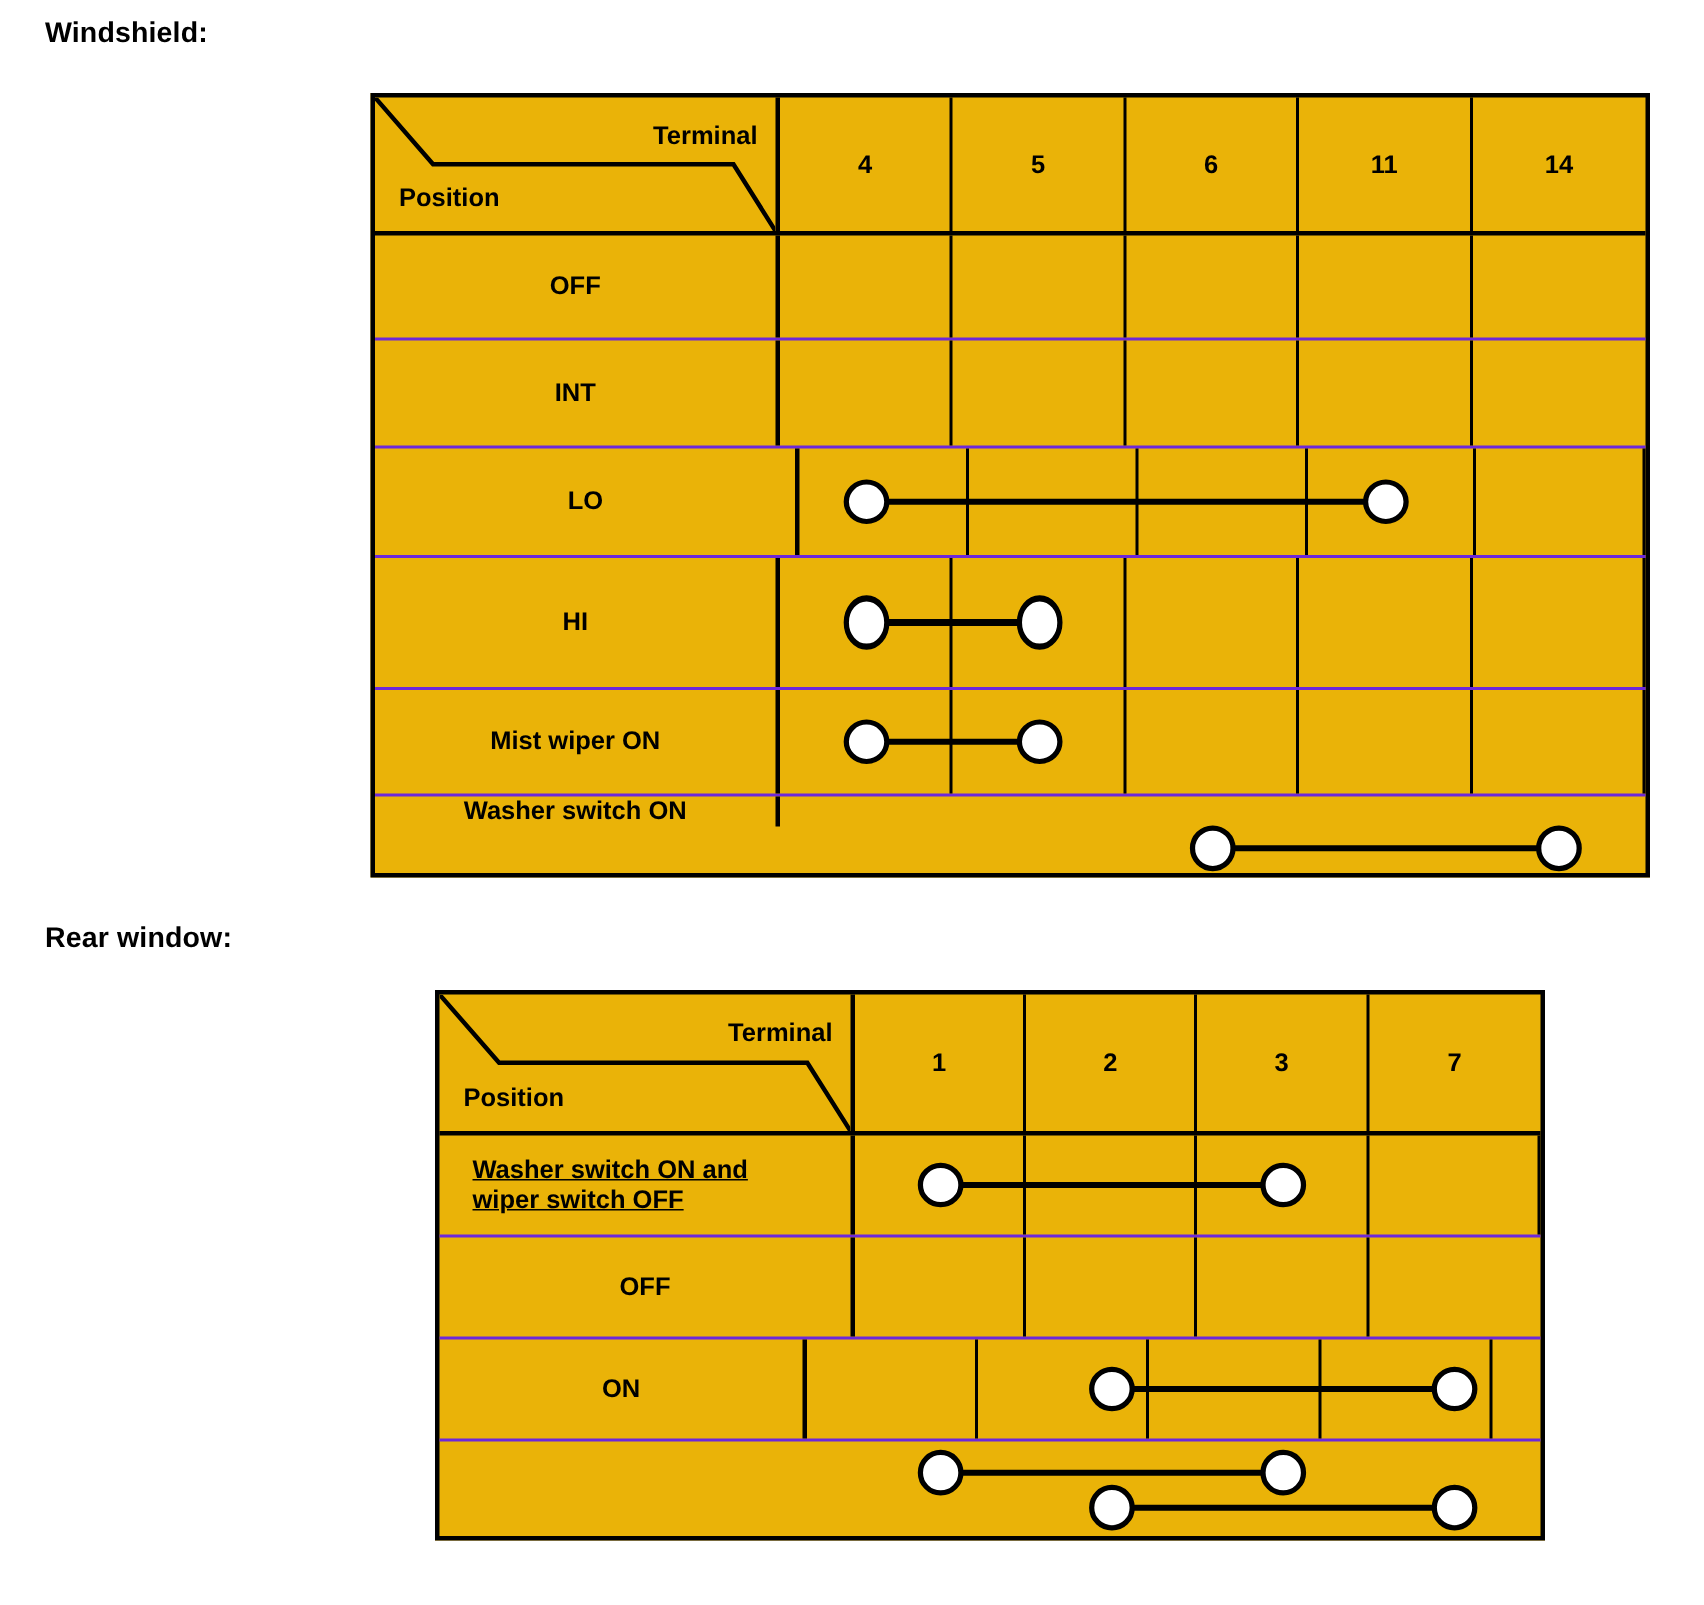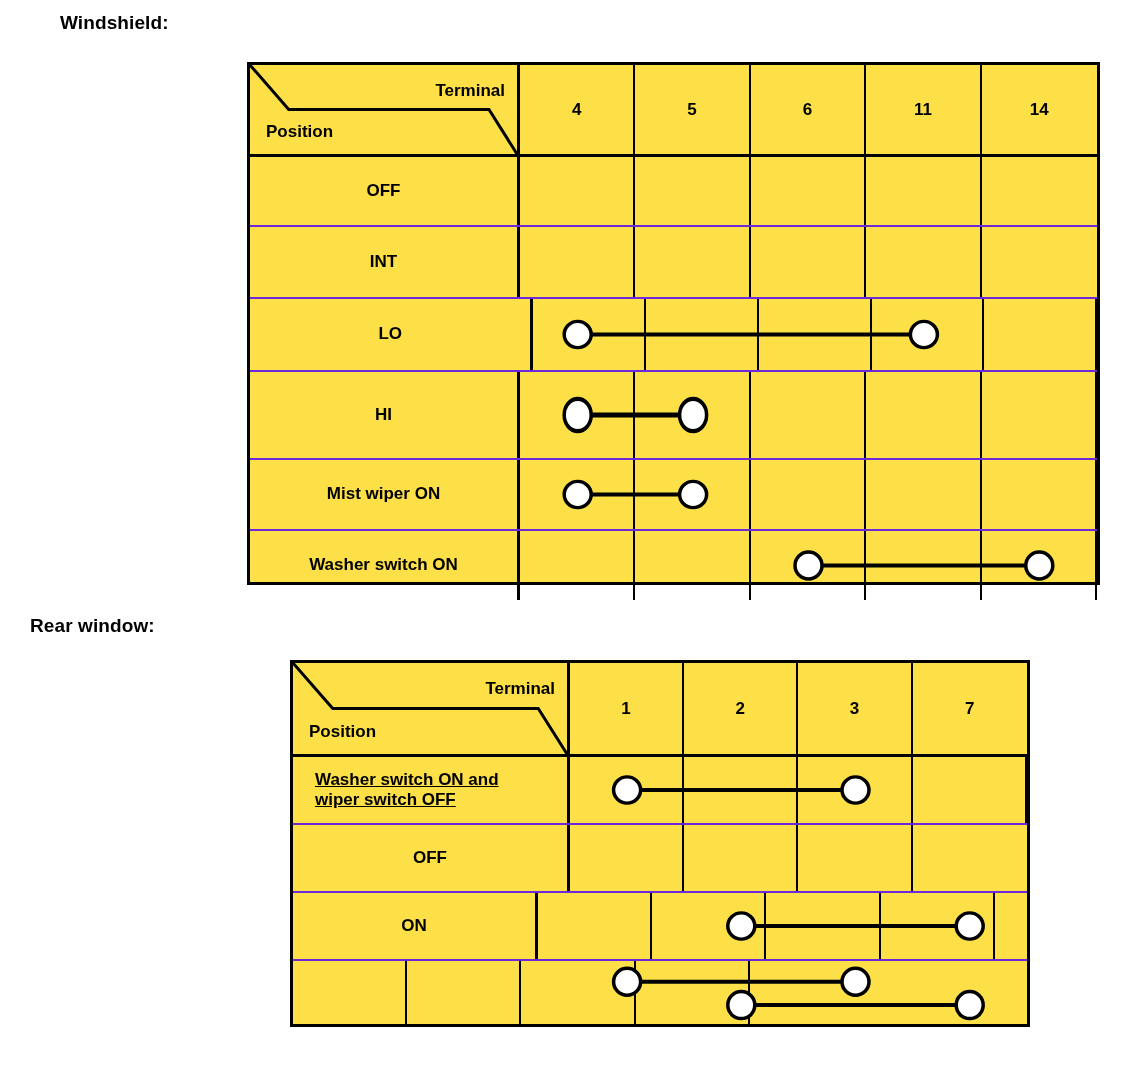--- a/index.html
+++ b/index.html
@@ -16,38 +16,38 @@
     overflow: hidden;
   }
 
   .section-label {
     position: absolute;
     font-size: 19px;
     font-weight: bold;
     letter-spacing: 0.1px;
     white-space: nowrap;
   }
-  #windshield-label { left: 30px; top: 12px; margin-left: 30px; }
+  #windshield-label { left: 30px; top: 12px; }
   #rear-label { left: 30px; top: 615px; }
 
   
   .ctable {
     position: absolute;
     box-sizing: border-box;
     border: 3px solid #000;
-    background: #fde047;
+    background: #eab308;
   }
 
   .crow {
     position: relative;
     box-sizing: border-box;
     display: flex;
     border-bottom: 2px solid #6d28d9;
   }
-  .crow:last-child { border-bottom: none; }
+  .crow:last-child { border-bottom: none; flex-direction: column; }
 
   .crow.header-row { border-bottom: 3px solid #000; }
 
   
   .label-cell {
     box-sizing: border-box;
     display: flex;
     align-items: center;
     justify-content: center;
     text-align: center;

